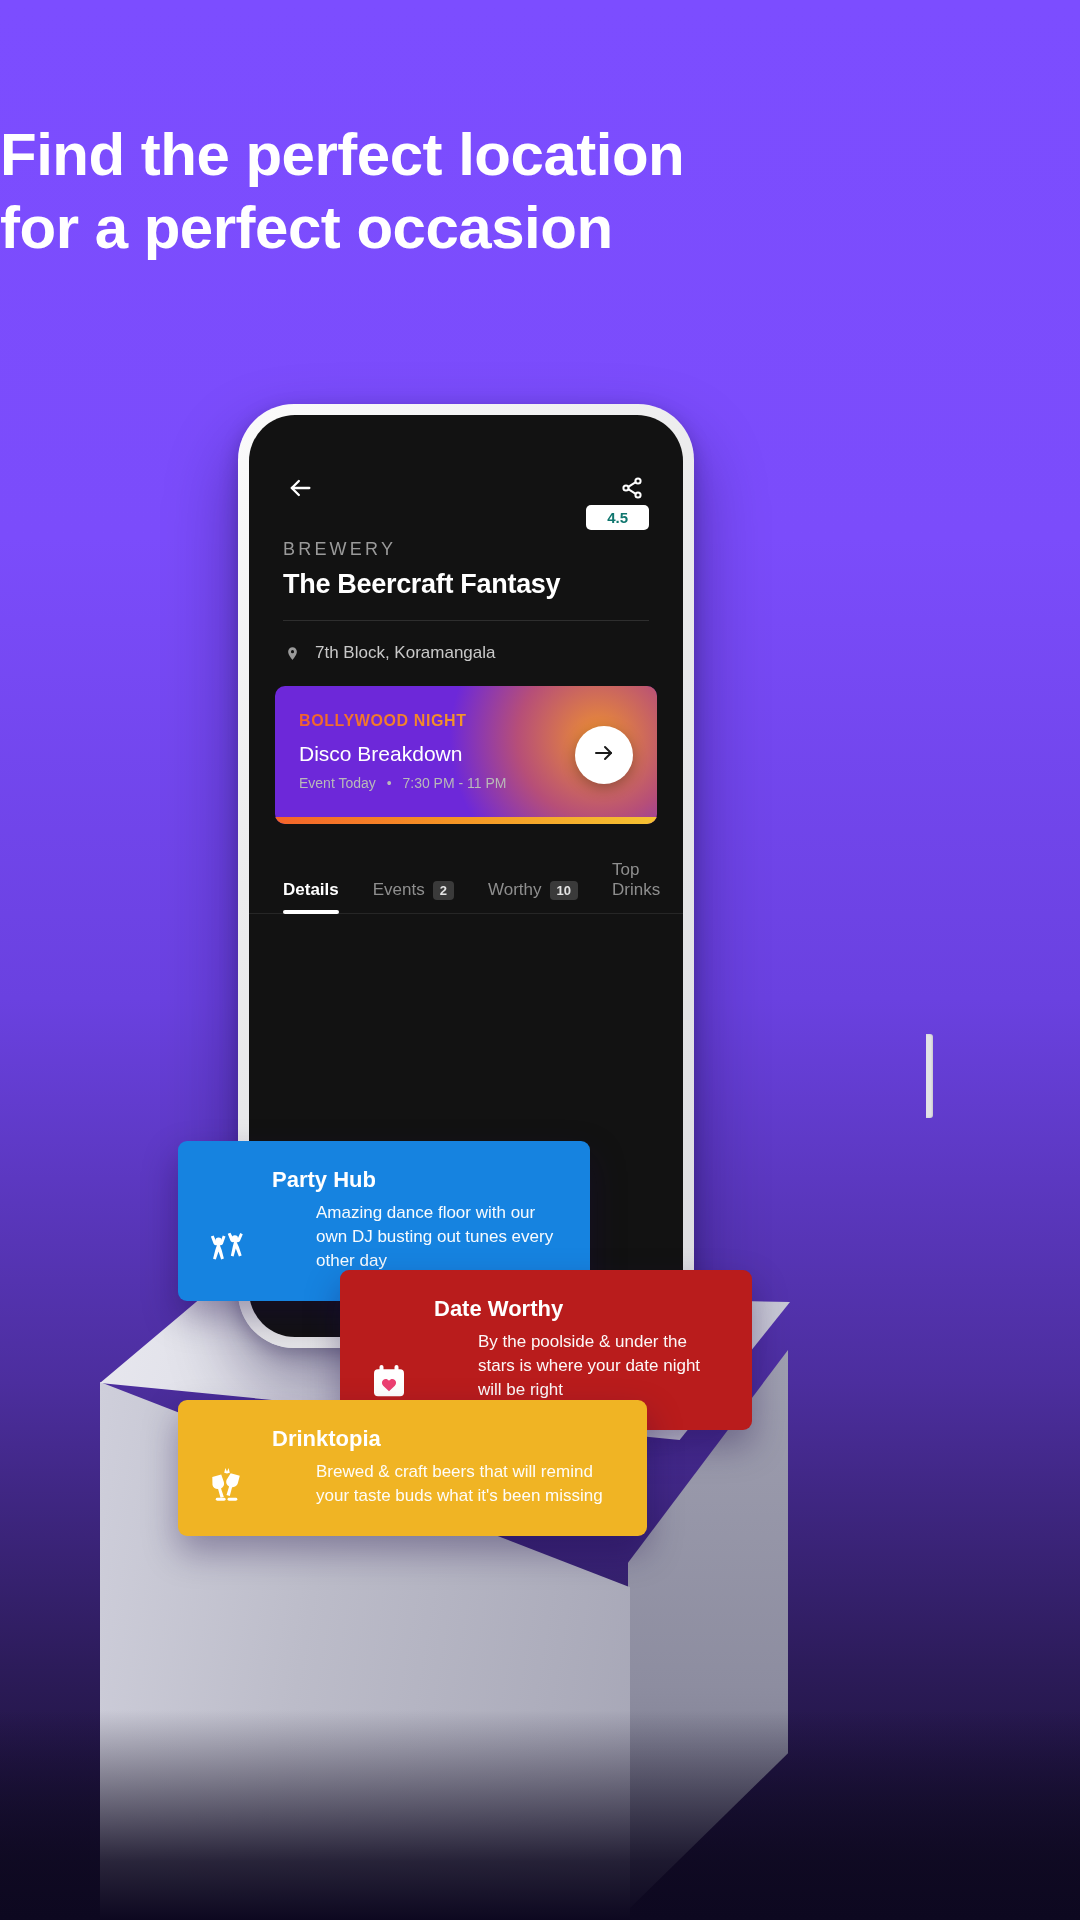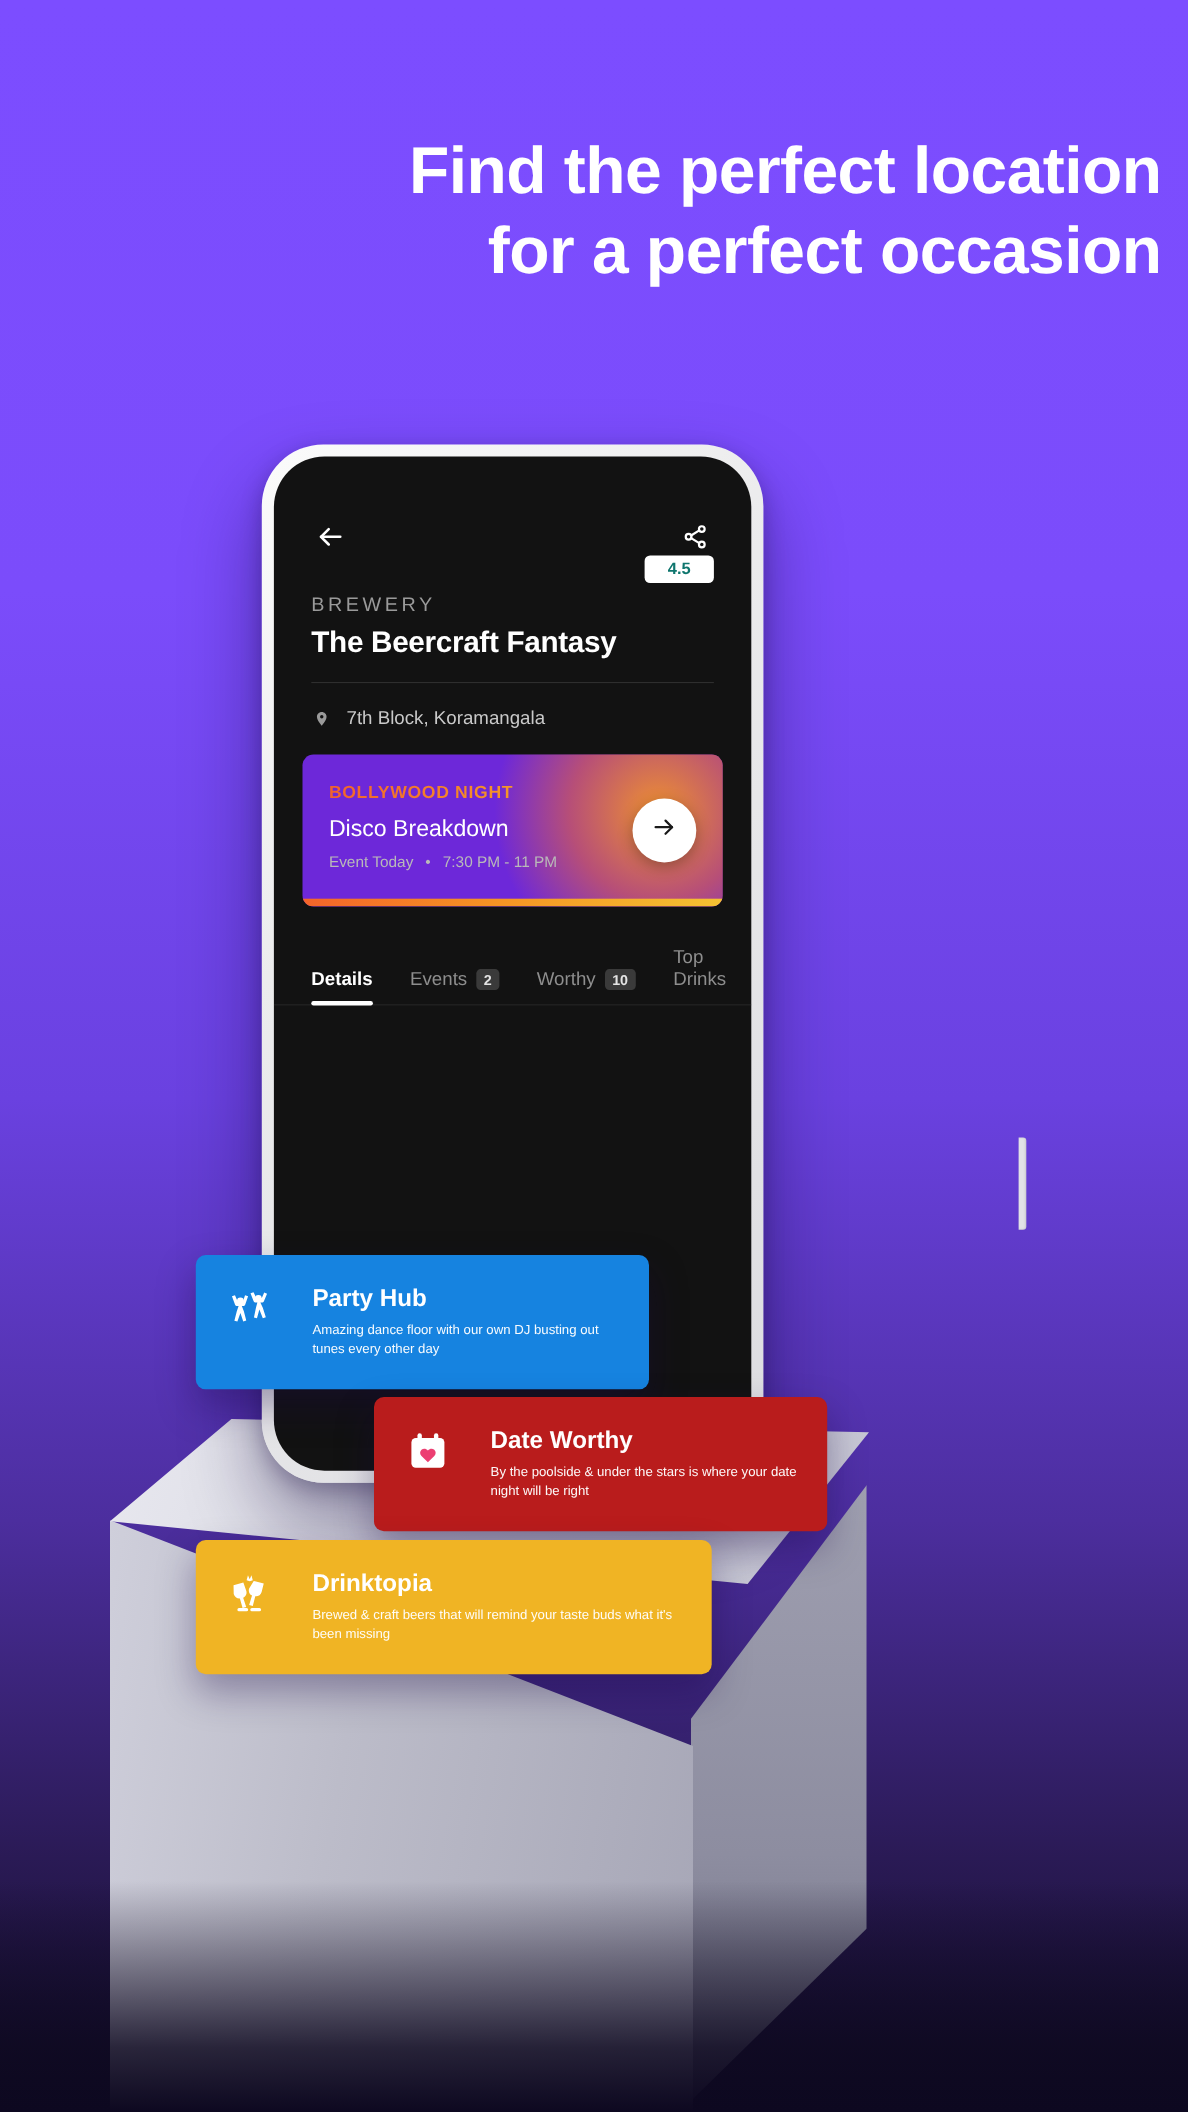--- a/index.html
+++ b/index.html
@@ -6,21 +6,21 @@
   html,body { width:1080px; height:1920px; overflow:hidden; }
   body {
     font-family:"Liberation Sans", sans-serif;
     background:linear-gradient(180deg,#7c4dff 0%, #7b4cfb 28%, #6a41e0 52%, #4c2e9e 72%, #2a1a55 88%, #120c28 100%);
     position:relative;
   }
 
   
   .headline {
     position:absolute; left:0; top:118px; width:1056px;
-    text-align:right; color:#ffffff;
+    text-align:left; color:#ffffff;
     font-size:60px; font-weight:700; line-height:1.22;
     letter-spacing:-0.5px;
   }
   .headline span { display:block; }
 
   
   .pedestal-wrap { position:absolute; left:0; top:1290px; width:1080px; height:630px; }
   .pedestal-top {
     position:absolute; left:100px; top:0px; width:690px; height:150px;
     background:linear-gradient(110deg,#e8e8ef 0%,#d4d4df 55%,#c4c4d2 100%);
@@ -133,27 +133,28 @@
     content:""; position:absolute; left:0; right:0; bottom:-1px; height:4px;
     background:#ffffff; border-radius:2px;
   }
   .tab-badge {
     background:#3a3a3a; color:#e4e4e4; font-size:13px; font-weight:700;
     padding:2px 7px; border-radius:4px;
   }
 
   
   .fcard {
-    position:absolute; border-radius:9px; display:flex; gap:34px;
+    position:absolute; border-radius:9px; display:flex; gap:22px;
     padding:26px 26px 28px 26px;
     box-shadow:0 16px 34px rgba(25,10,70,0.35);
+    align-items:flex-end;
   }
   .fcard .f-ico { width:46px; min-width:46px; display:flex; align-items:flex-start; justify-content:center; padding-top:4px; }
   .f-title { color:#ffffff; font-size:22px; font-weight:700; }
-  .f-desc  { color:#ffffff; font-size:12px; line-height:1.42; margin-top:8px; opacity:0.97; }
+  .f-desc  { color:#ffffff; font-size:17px; line-height:1.42; margin-top:8px; opacity:0.97;margin-left:44px; }
 
   .card-party { left:178px; top:1141px; width:412px; background:#1683e0; }
   .card-date  { left:340px; top:1270px; width:412px; background:#b91c1c; }
   .card-drink { left:178px; top:1400px; width:469px; background:#f0b424; }
 </style>
 </head>
 <body>
 
 <div class="headline">
   <span>Find the perfect location</span>

